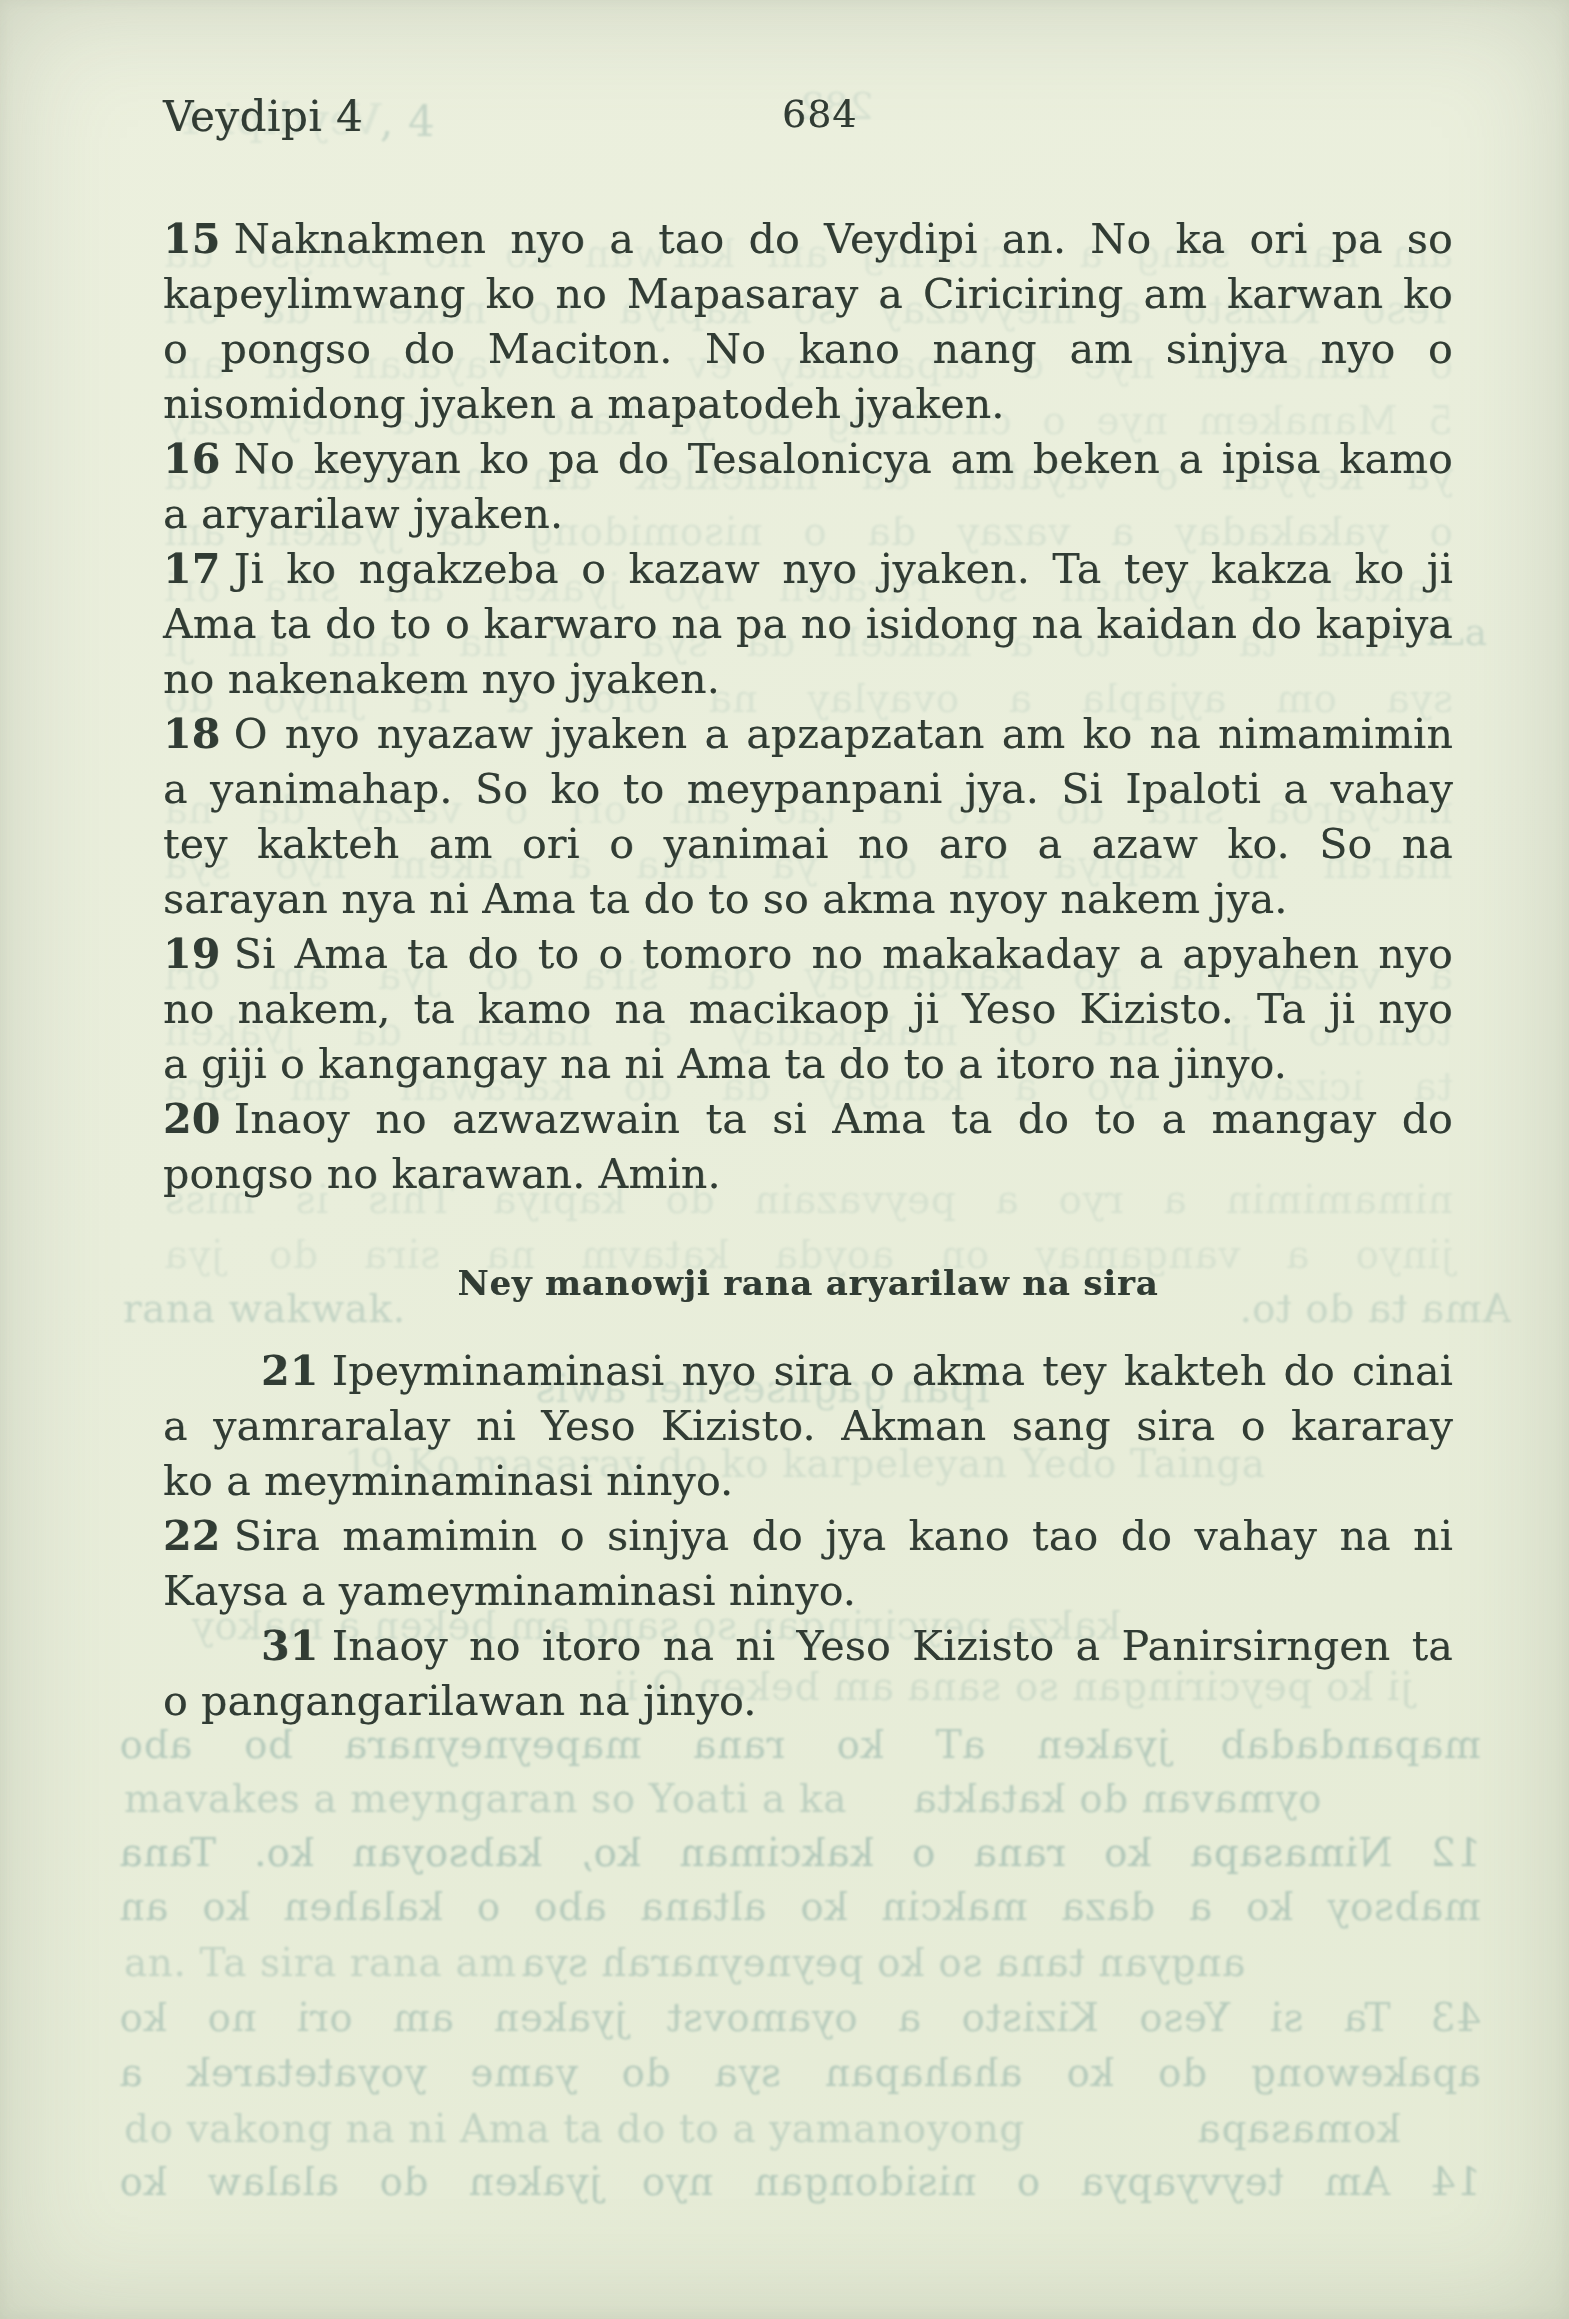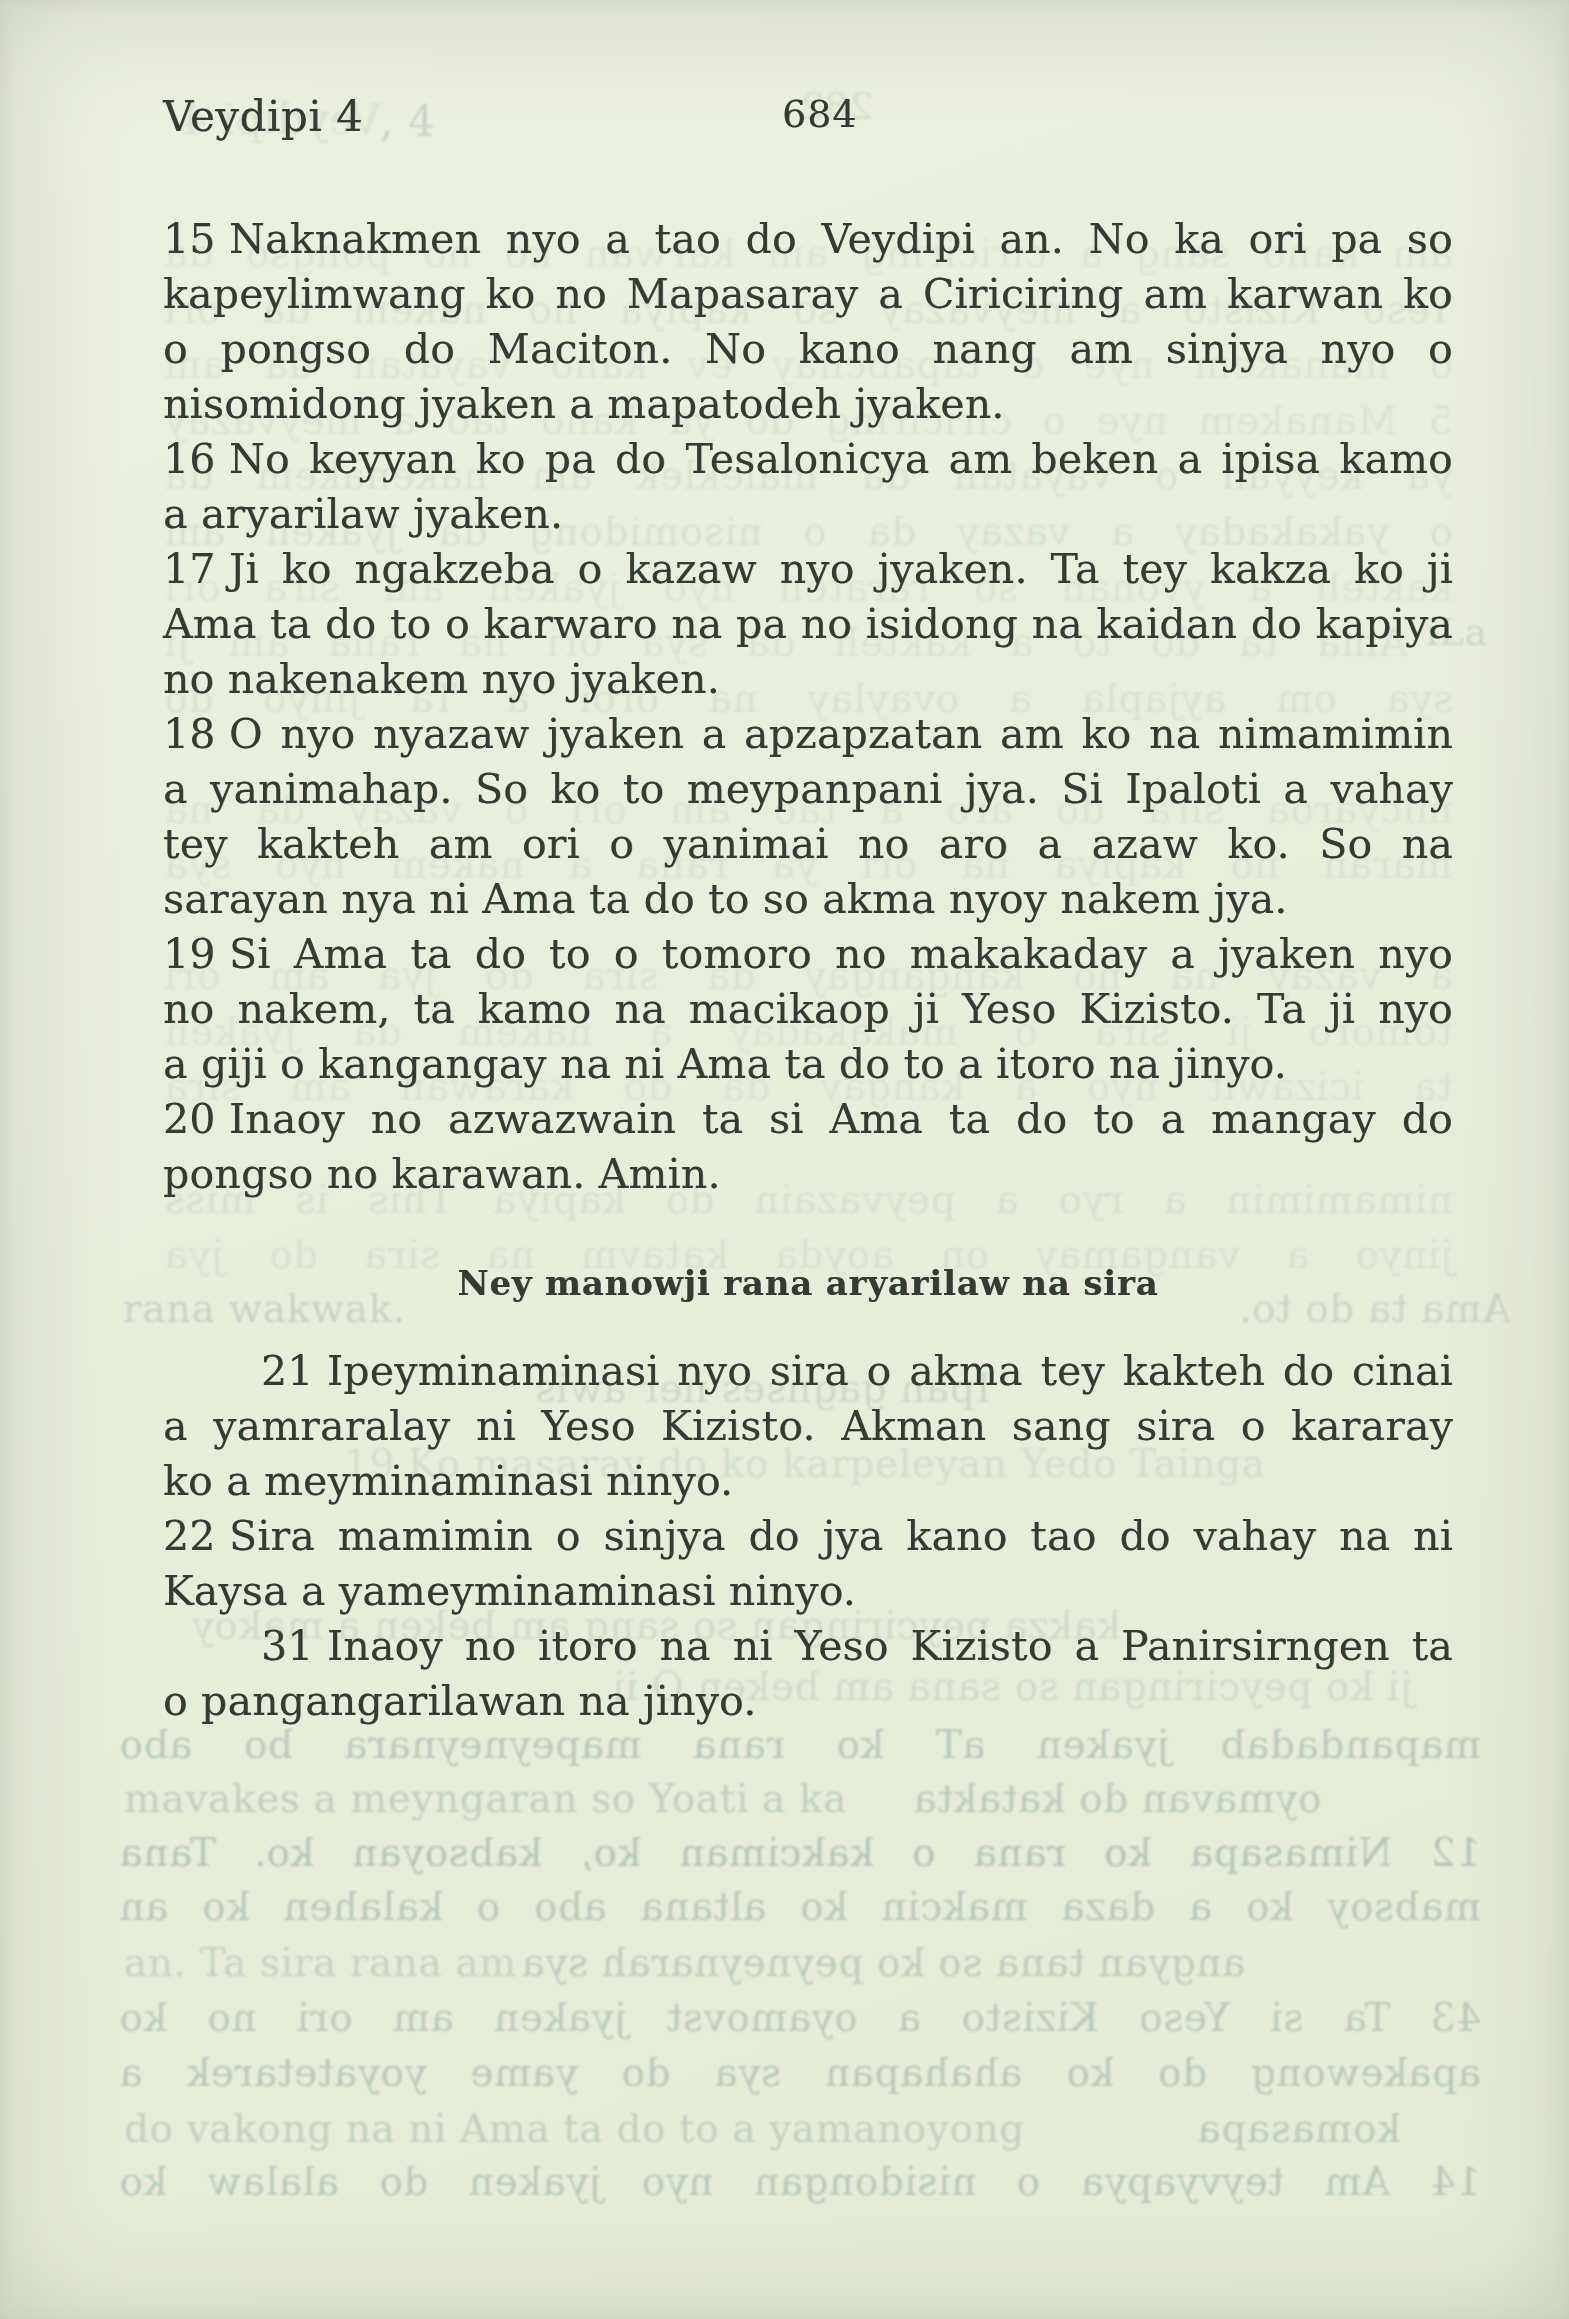--- a/index.html
+++ b/index.html
@@ -33,21 +33,21 @@
   }
   .line {
     font-size: 41px; line-height: 55px; height: 55px;
     text-align: justify; text-align-last: justify;
     letter-spacing: 0.2px;
     text-shadow: 0.4px 0.4px 0.5px rgba(49,60,52,0.45);
     overflow: visible; white-space: normal;
   }
   .line.end { text-align-last: left; }
   .line.ind { padding-left: 98px; }
-  .vn { font-weight: 400; margin-right: 13.4px; }
+  .vn { font-weight: 700; margin-right: 13.4px; }
   h2.heading {
     font-size: 34px; line-height: 55px; font-weight: 700;
     margin: 54px 0 32.5px; text-align: center; letter-spacing: 0.8px;
     text-shadow: 0.4px 0.4px 0.5px rgba(49,60,52,0.5);
   }
   .ghostlayer { position: absolute; inset: 0; z-index: 1; }
   .ghost {
     position: absolute; font-size: 39px; line-height: 48px;
     color: var(--bleed, #6f9a94); white-space: nowrap;
     filter: blur(1.1px); letter-spacing: 0.6px;
@@ -111,21 +111,21 @@
         <div class="line end"><span>nisomidong jyaken a mapatodeh jyaken.</span></div>
         <div class="line"><b class="vn">16</b><span>No keyyan ko pa do Tesalonicya am beken a ipisa kamo</span></div>
         <div class="line end"><span>a aryarilaw jyaken.</span></div>
         <div class="line"><b class="vn">17</b><span>Ji ko ngakzeba o kazaw nyo jyaken. Ta tey kakza ko ji</span></div>
         <div class="line"><span>Ama ta do to o karwaro na pa no isidong na kaidan do kapiya</span></div>
         <div class="line end"><span>no nakenakem nyo jyaken.</span></div>
         <div class="line"><b class="vn">18</b><span>O nyo nyazaw jyaken a apzapzatan am ko na nimamimin</span></div>
         <div class="line"><span>a yanimahap. So ko to meypanpani jya. Si Ipaloti a vahay</span></div>
         <div class="line"><span>tey kakteh am ori o yanimai no aro a azaw ko. So na</span></div>
         <div class="line end"><span>sarayan nya ni Ama ta do to so akma nyoy nakem jya.</span></div>
-        <div class="line"><b class="vn">19</b><span>Si Ama ta do to o tomoro no makakaday a jyaken nyo</span></div>
+        <div class="line"><b class="vn">19</b><span>Si Ama ta do to o tomoro no makakaday a apyahen nyo</span></div>
         <div class="line"><span>no nakem, ta kamo na macikaop ji Yeso Kizisto. Ta ji nyo</span></div>
         <div class="line end"><span>a giji o kangangay na ni Ama ta do to a itoro na jinyo.</span></div>
         <div class="line"><b class="vn">20</b><span>Inaoy no azwazwain ta si Ama ta do to a mangay do</span></div>
         <div class="line end"><span>pongso no karawan. Amin.</span></div>
       </div>
     <h2 class="heading">Ney manowji rana aryarilaw na sira</h2>
     <div id="group2">
         <div class="line ind"><b class="vn">21</b><span>Ipeyminaminasi nyo sira o akma tey kakteh do cinai</span></div>
         <div class="line"><span>a yamraralay ni Yeso Kizisto. Akman sang sira o kararay</span></div>
         <div class="line end"><span>ko a meyminaminasi ninyo.</span></div>

